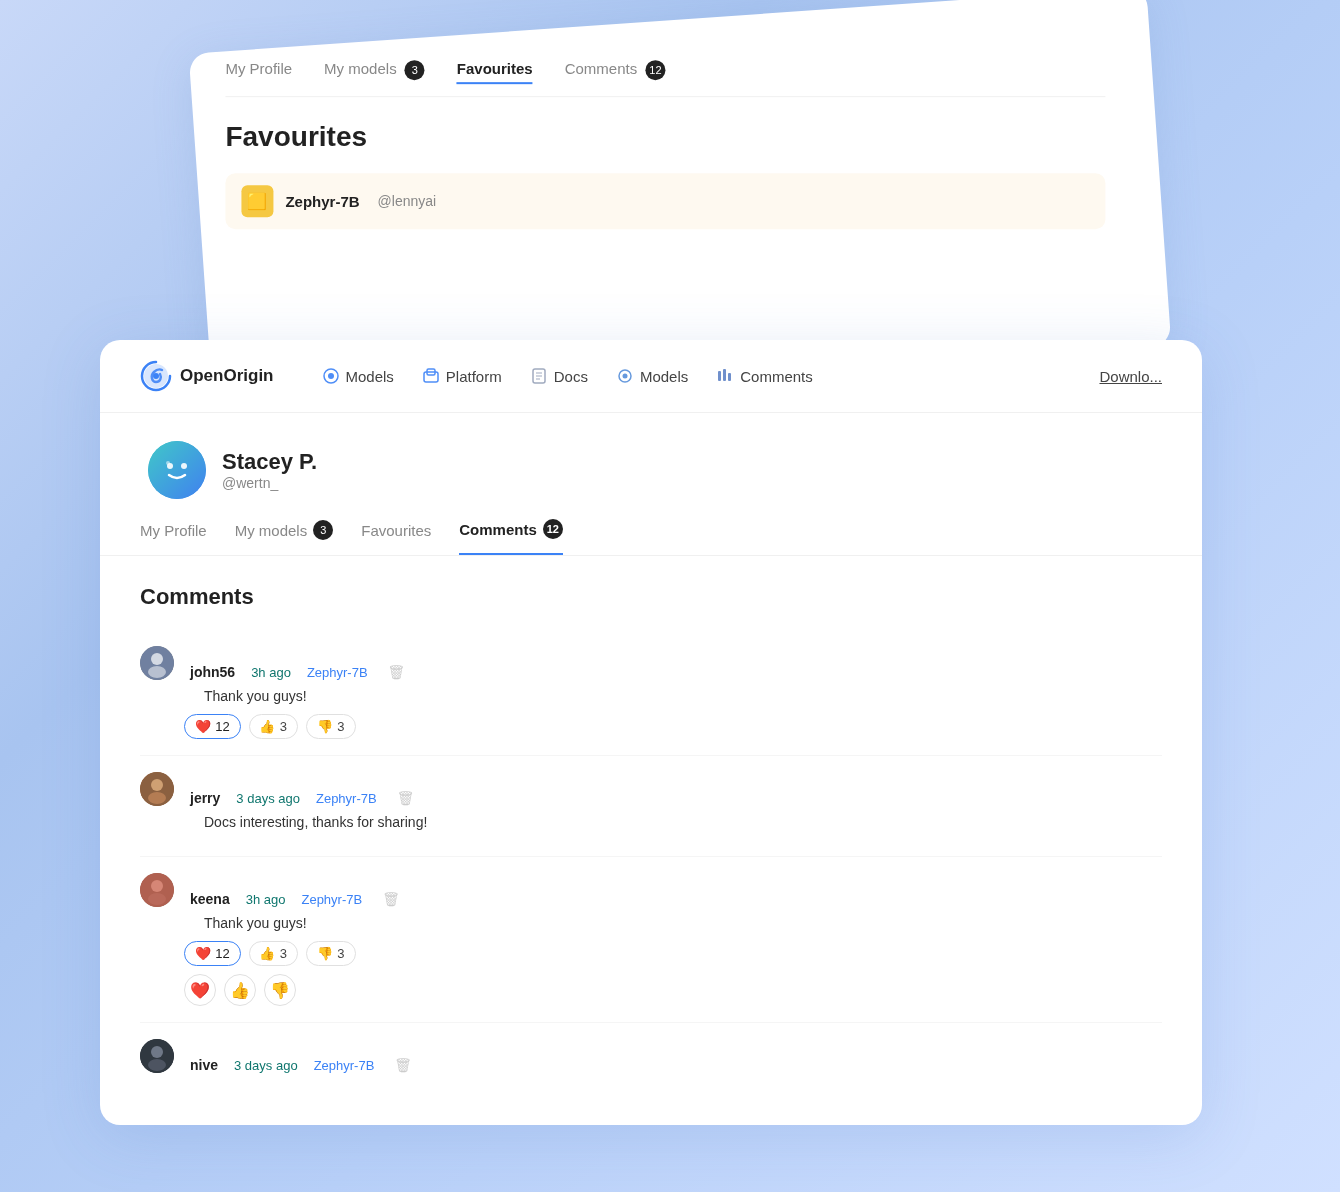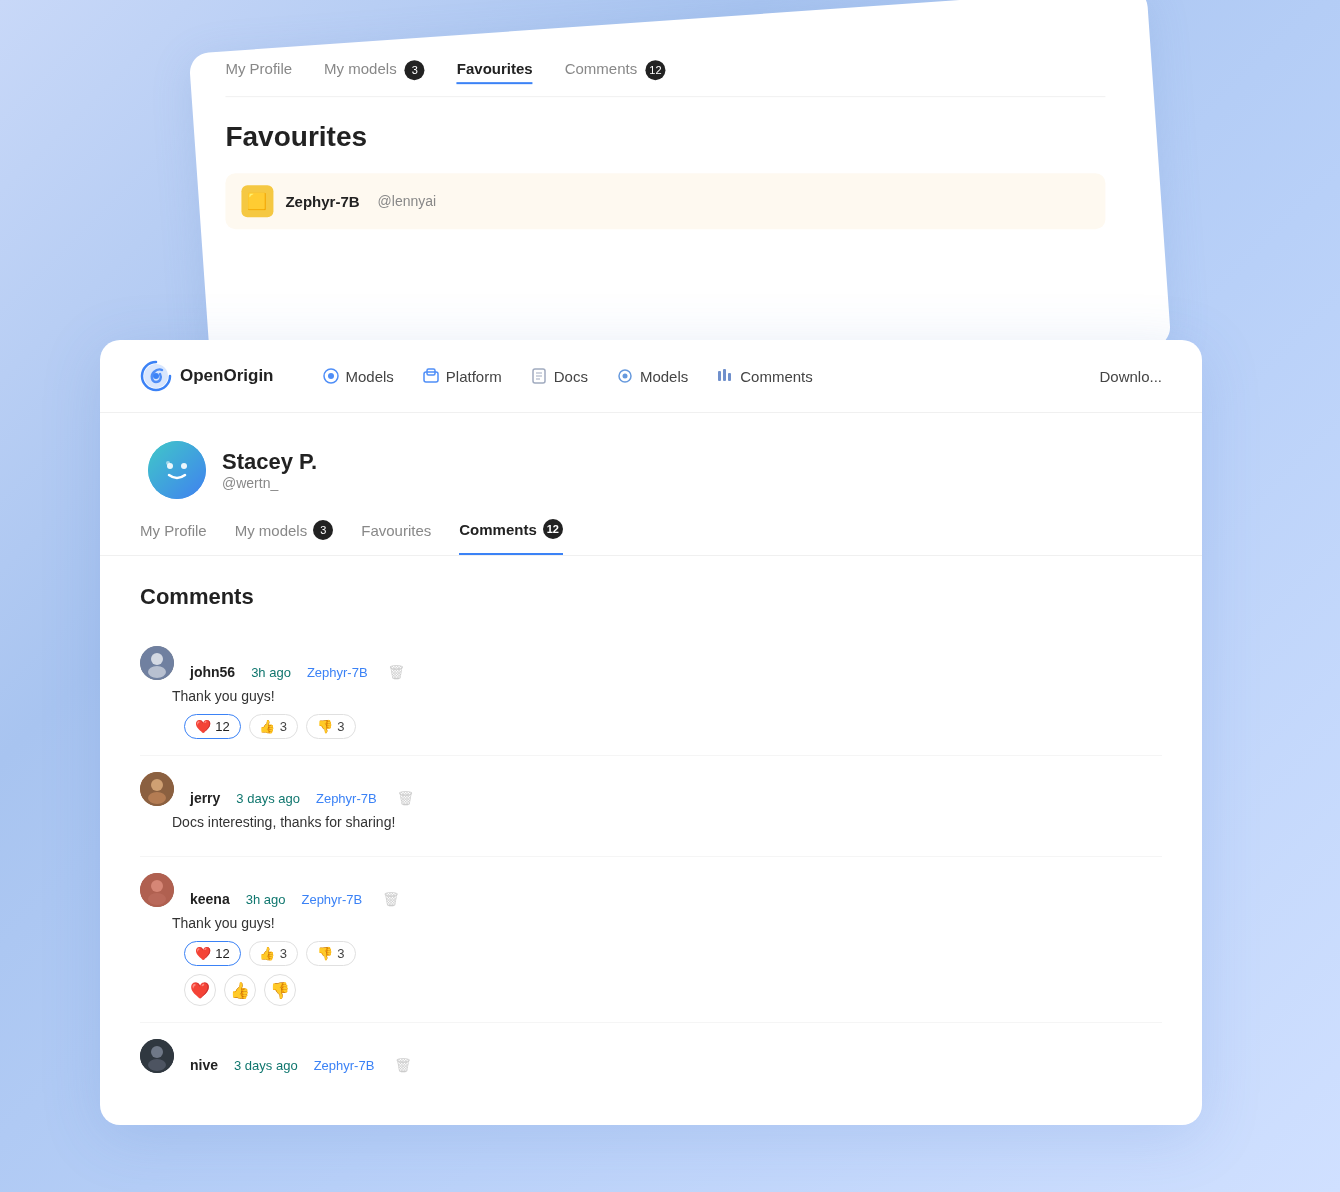--- a/index.html
+++ b/index.html
@@ -169,20 +169,21 @@
       display: inline-flex;
       align-items: center;
       justify-content: center;
     }
 
     .nav-right {
       margin-left: auto;
       font-size: 15px;
       color: #444;
       cursor: pointer;
+      text-decoration: underline;
     }
 
     
     .profile-section {
       display: flex;
       align-items: center;
       padding: 28px 48px 0;
       gap: 16px;
     }
 
@@ -327,21 +328,21 @@
     .comment-delete {
       margin-left: 4px;
       color: #ccc;
       cursor: pointer;
       font-size: 14px;
     }
 
     .comment-body {
       font-size: 14px;
       color: #333;
-      margin-left: 32px;
+      margin-left: 64px;
       margin-bottom: 10px;
     }
 
     .reactions {
       display: flex;
       gap: 8px;
       margin-left: 44px;
     }
 
     .reaction-btn {

